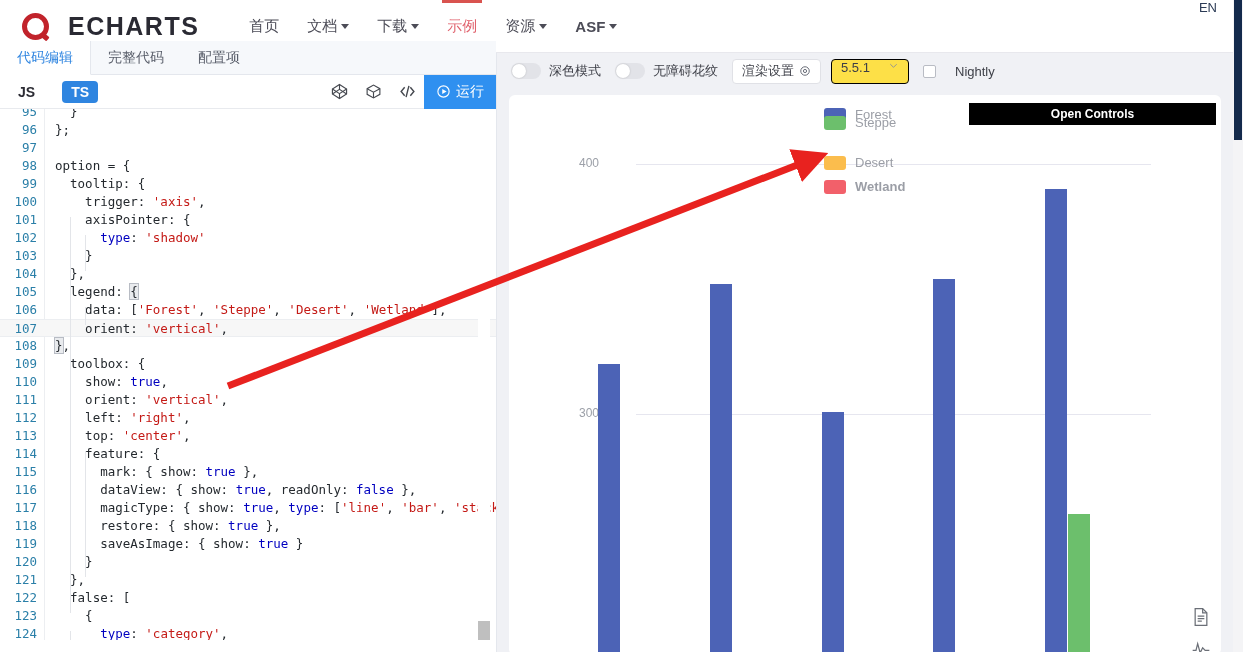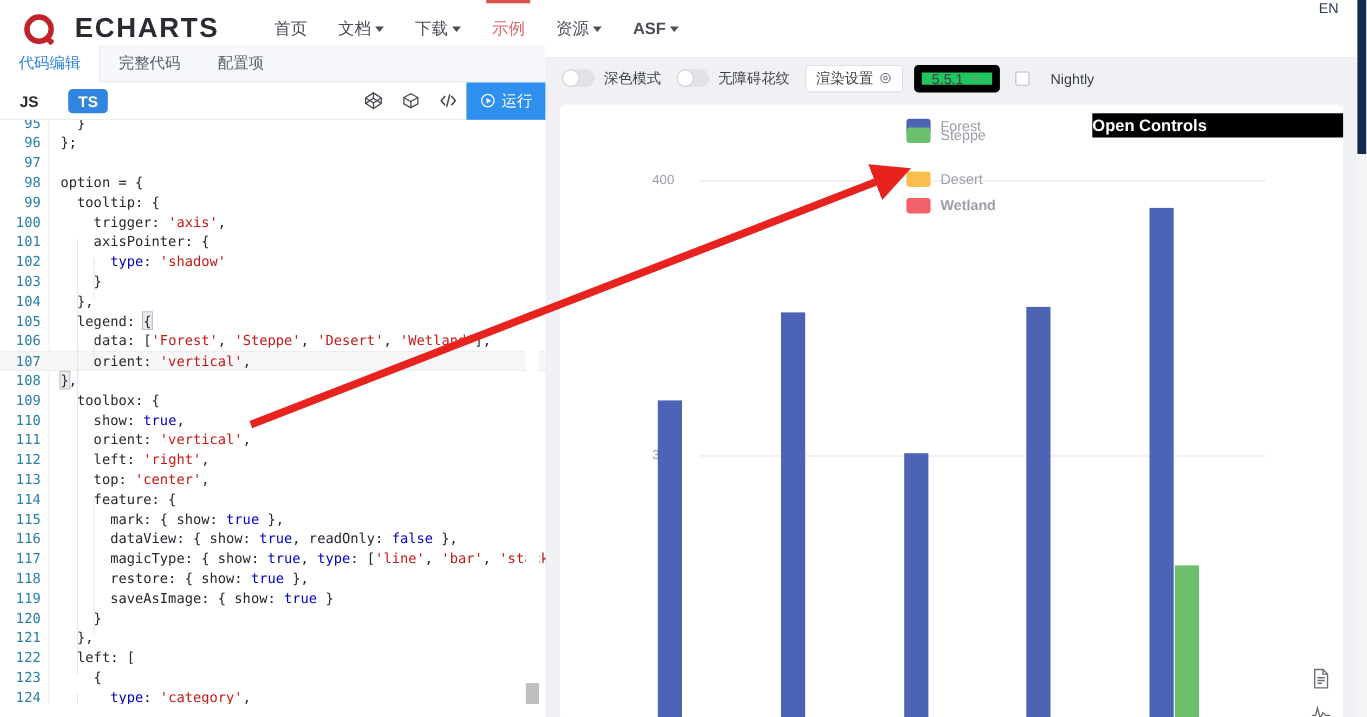--- a/index.html
+++ b/index.html
@@ -157,51 +157,51 @@
     position:absolute; left:1px; top:1px; width:14px; height:14px;
     border-radius:50%; background:#fff; box-shadow:0 0 2px rgba(0,0,0,.2);
   }
   .opt-label { font-size:13px; color:#3d3f47; margin:0 14px 0 8px; white-space:nowrap; }
   .pill {
     height:25px; background:#fff; border:1px solid #e0e1e6; border-radius:4px;
     display:flex; align-items:center; padding:0 9px; font-size:13px;
     color:#3d3f47; cursor:pointer; gap:5px; margin-right:10px;
   }
   .sel-pill {
-    height:25px; width:78px; background:#22c55e; border:7px solid #000000;
-    border-radius:4px; display:flex; align-items:center;
+    height:25px; width:78px; background:#fde047; border:1px solid #000000;
+    border-radius:4px; display:flex; 
     justify-content:space-between; padding:0 9px; font-size:13px;
     color:#3d3f47; cursor:pointer; margin-right:14px;
   }
   .chk {
     width:13px; height:13px; border:1px solid #b9bcc4; border-radius:2px;
     background:#fff; cursor:pointer; flex:none;
   }
 
   
   #chart-card {
     position:absolute; left:12px; top:42px; width:712px; height:560px;
     background:#fff; border-radius:6px; overflow:hidden;
   }
   #plot { position:absolute; left:0; top:0; width:712px; height:560px; }
   .gridline { position:absolute; height:1px; background:#e6e6ef; }
   .ytick {
-    position:absolute; font-size:12px; color:#9ca0a8; text-align:center;
+    position:absolute; font-size:12px; color:#9ca0a8; text-align:left;
     font-family:"Liberation Sans", sans-serif;
   }
   .bar { position:absolute; bottom:0; }
   .legend-item {
     position:absolute; display:flex; align-items:center; gap:9px;
   }
   .legend-swatch { width:22px; height:14px; border-radius:3px; }
   .legend-label { font-size:13px; color:#9b9ea6; }
   #open-controls {
-    position:absolute; left:484px; top:8px; width:247px; height:22px;
-    background:#000; color:#fff; font-size:15px; font-weight:bold;
-    display:flex; align-items:center; justify-content:flex-start; cursor:pointer;
+    position:absolute; left:460px; top:8px; width:247px; height:22px;
+    background:#000; color:#fff; font-size:12px; font-weight:bold;
+    display:flex; align-items:center; justify-content:center; cursor:pointer;
   }
   .tbox-icon {
     position:absolute; width:20px; height:20px; color:#6b6f77; cursor:pointer;
   }
 
   
   #arrow { position:absolute; left:0; top:0; width:1243px; height:652px; pointer-events:none; }
 </style>
 </head>
 <body>
@@ -400,21 +400,21 @@
         <div class="crow" style="top: 444px;">
           <span class="lnum">120</span>
           <span class="ctext"><span class="blk">    }</span></span>
         </div>
         <div class="crow" style="top: 462px;">
           <span class="lnum">121</span>
           <span class="ctext"><span class="blk">  },</span></span>
         </div>
         <div class="crow" style="top: 480px;">
           <span class="lnum">122</span>
-          <span class="ctext"><span class="blk">  left: [</span></span>
+          <span class="ctext"><span class="blk">  false: [</span></span>
         </div>
         <div class="crow" style="top: 498px;">
           <span class="lnum">123</span>
           <span class="ctext"><span class="blk">    {</span></span>
         </div>
         <div class="crow" style="top: 516px;">
           <span class="lnum">124</span>
           <span class="ctext"><span class="blk">      </span><span class="kw">type</span><span class="blk">: </span><span class="str">'category'</span><span class="blk">,</span></span>
         </div>
       </div>

